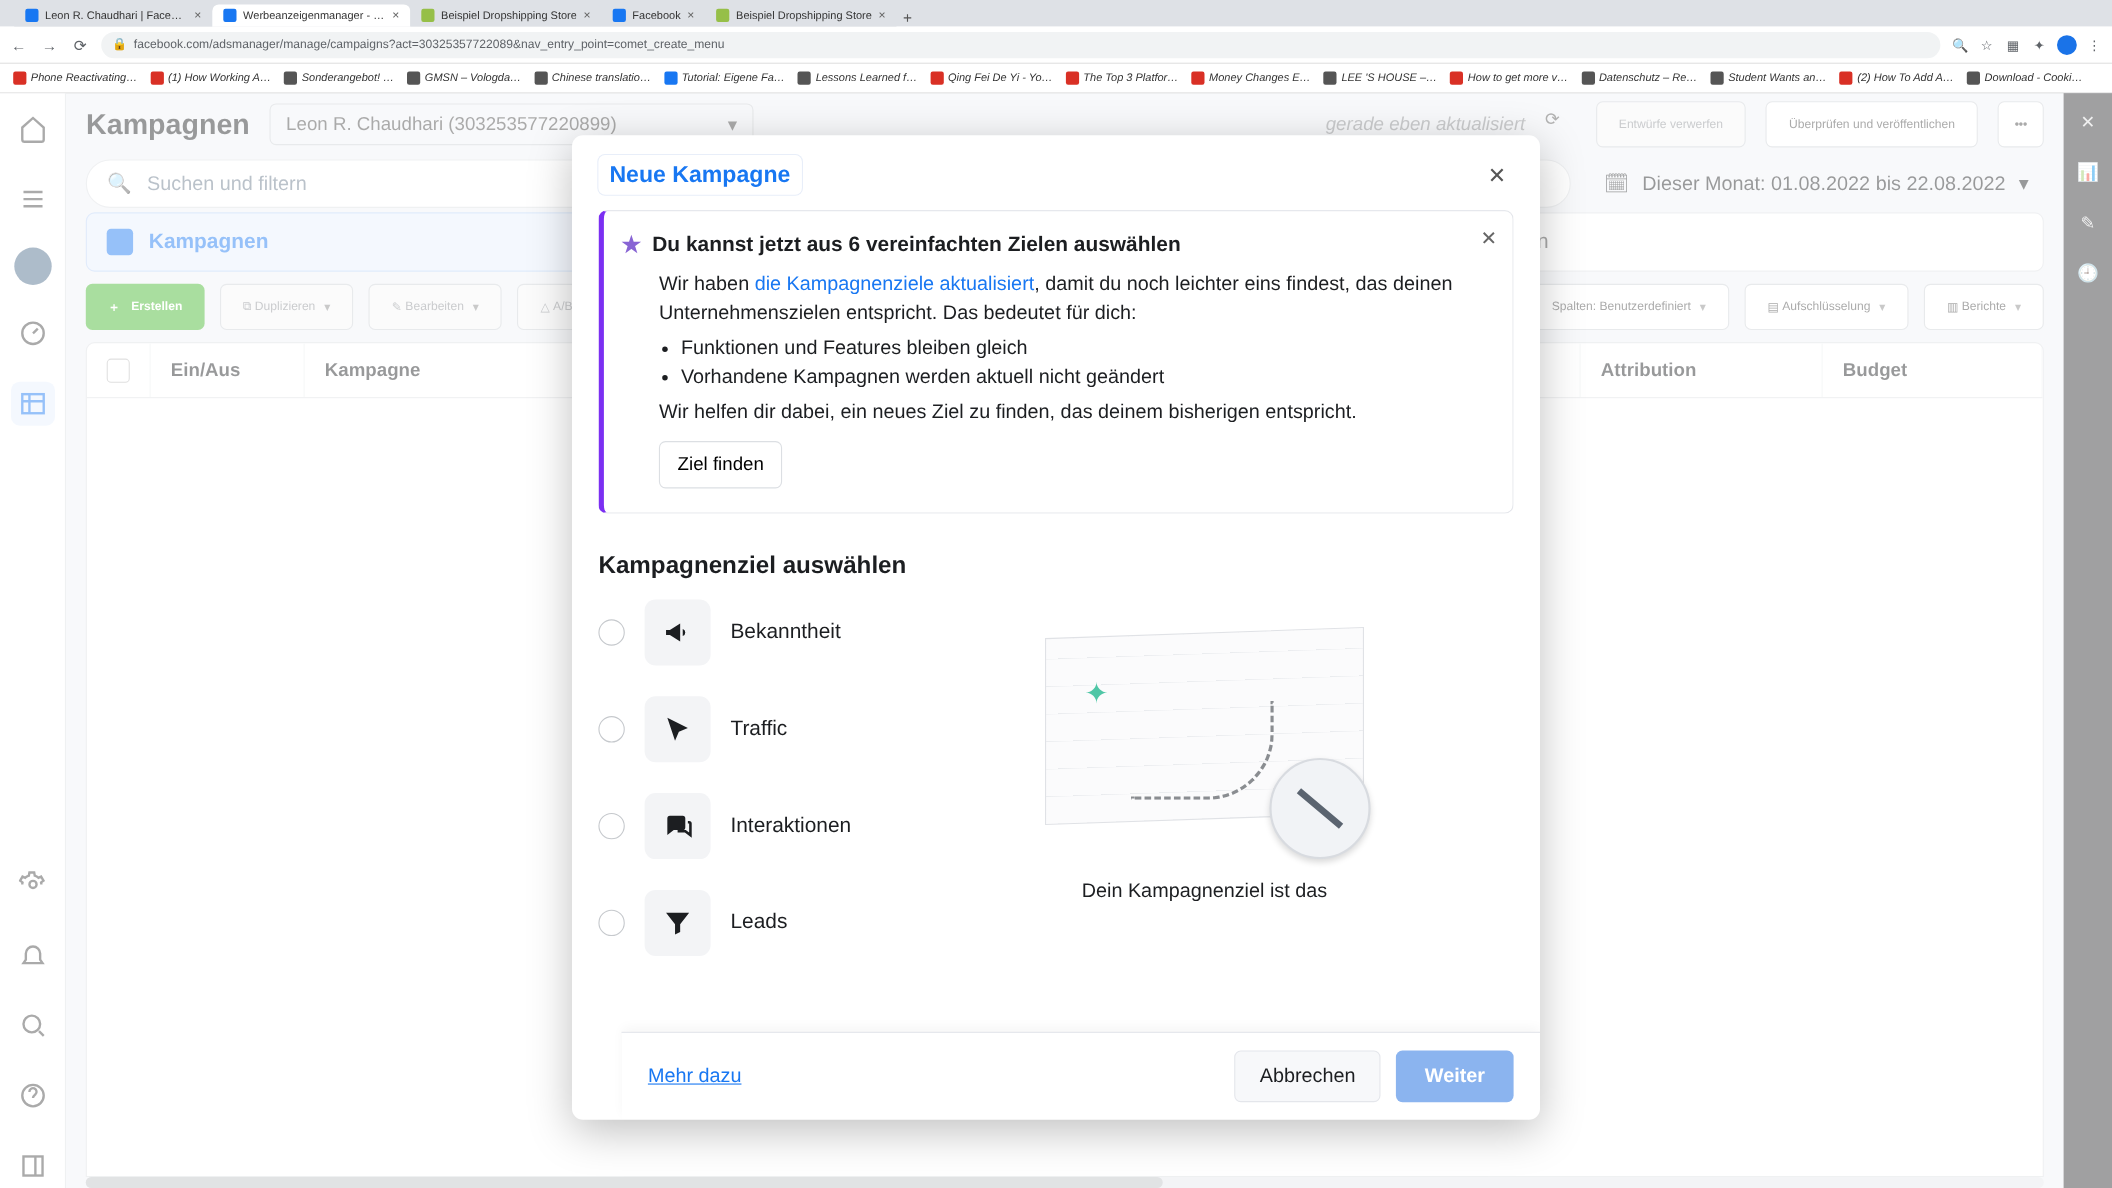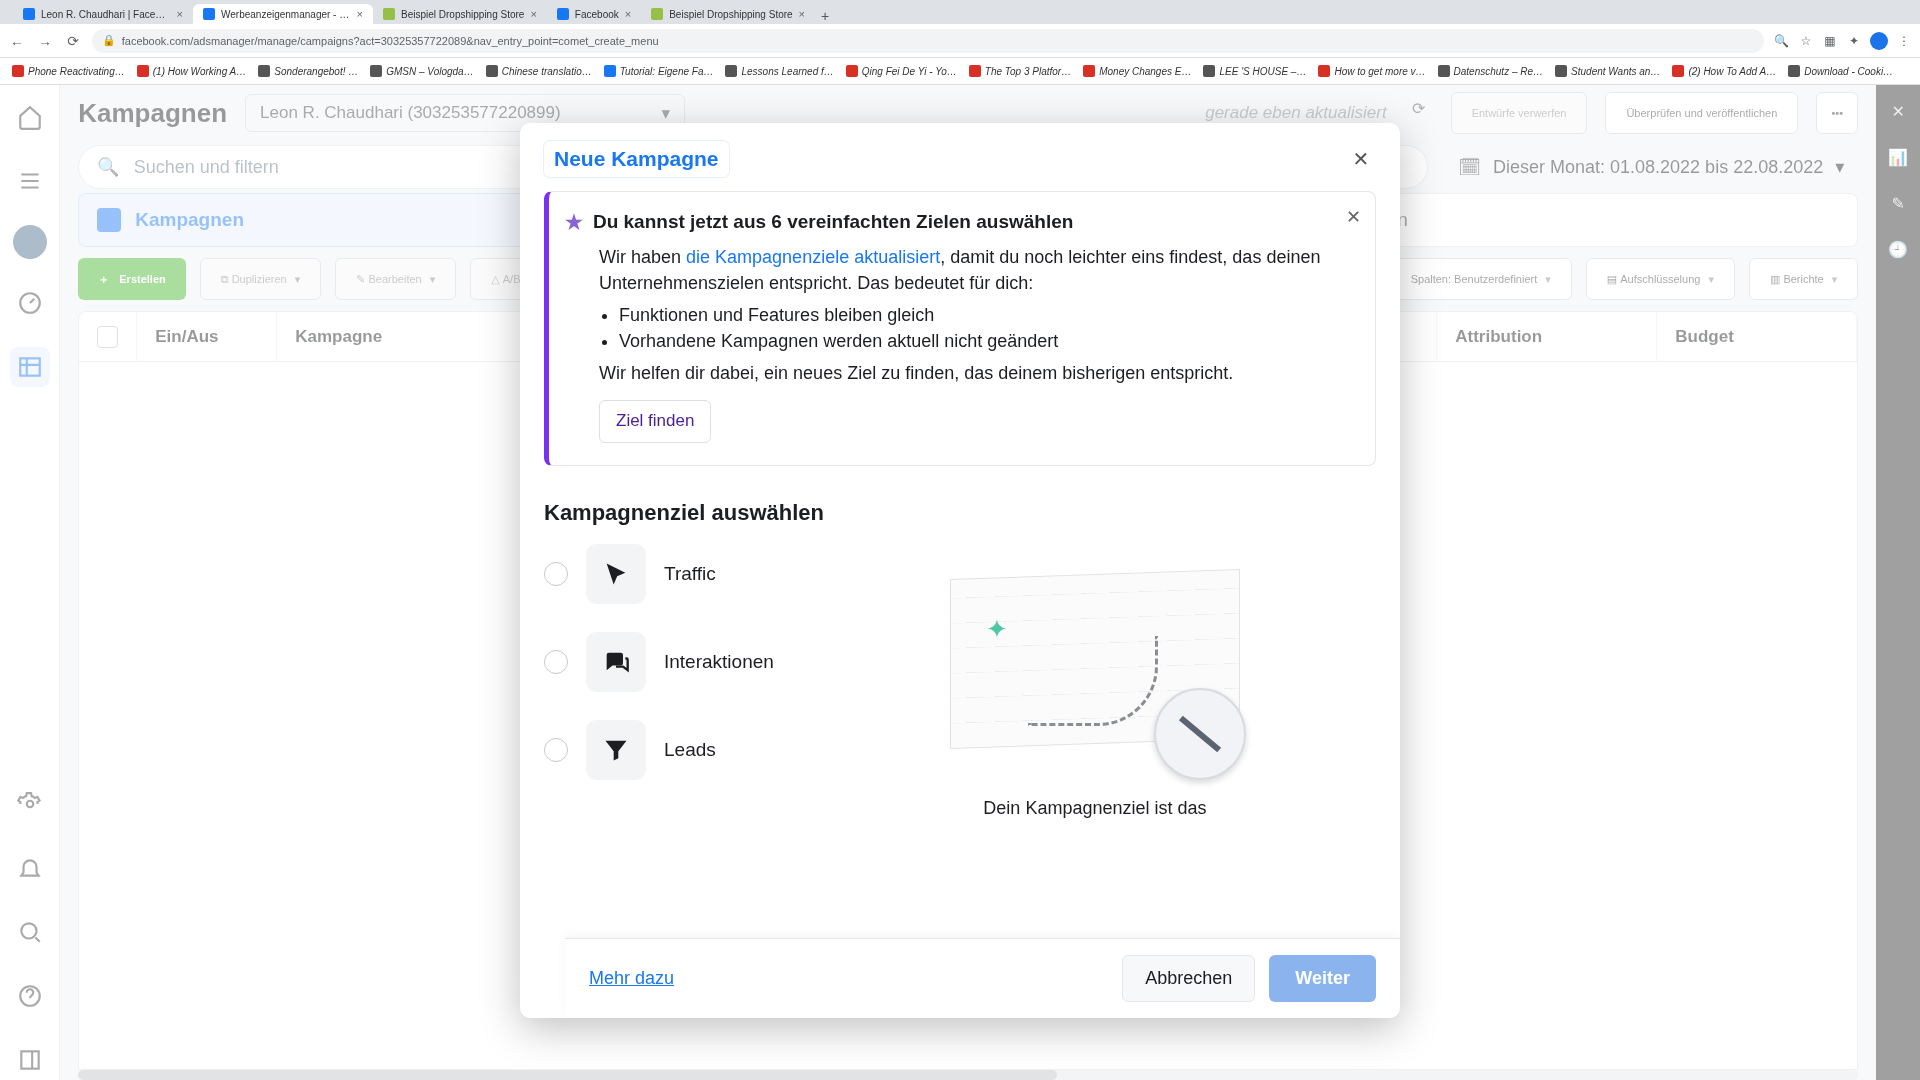--- a/index.html
+++ b/index.html
@@ -32,21 +32,21 @@
 
 
 .rail { width: 85px; background: #fff; border-right: 1px solid #dcdfe3; display: flex; flex-direction: column; align-items: center; padding-top: 12px; gap: 24px; }
 .rail .item { width: 40px; height: 40px; display: flex; align-items: center; justify-content: center; border-radius: 8px; color: #444; }
 .rail .item.active { background: #e7f0fd; color: #1877f2; }
 .rail .item svg { width: 26px; height: 26px; }
 .rail .avatar { width: 34px; height: 34px; border-radius: 50%; background: #4a6a8a; }
 .rail .spacer { flex: 1; }
 
 
-.main { flex: 1; display: flex; flex-direction: column; text-align: center; }
+.main { flex: 1; display: flex; flex-direction: column; }
 .topbar { height: 56px; display: flex; align-items: center; padding: 0 18px; gap: 18px; }
 .topbar h1 { font-size: 26px; font-weight: 700; color: #1c1e21; }
 .acct { border: 1px solid #ccd0d5; border-radius: 6px; height: 38px; display: flex; align-items: center; padding: 0 14px; gap: 8px; color: #444; font-size: 17px; width: 440px; }
 .topbar .status { margin-left: auto; font-style: italic; color: #8a8d91; font-size: 17px; }
 .topbar .refresh { width: 28px; height: 28px; color: #555; }
 .btn { border: 1px solid #ccd0d5; background: #fff; border-radius: 6px; height: 42px; padding: 0 20px; font-size: 11px; color: #444; display: flex; align-items: center; }
 .btn.muted { background: #f5f6f7; color: #8a8d91; }
 .icon-btn { width: 42px; justify-content: center; padding: 0; font-weight: bold; }
 
 .searchrow { height: 52px; display: flex; align-items: center; padding: 0 18px; gap: 16px; }
@@ -84,21 +84,21 @@
 .modal-head .close { margin-left: auto; width: 30px; height: 30px; display: flex; align-items: center; justify-content: center; color: #555; font-size: 20px; }
 .modal-body { padding: 6px 24px 0; overflow-y: auto; flex: 1; }
 
 .notice { border: 1px solid #e4e6eb; border-left: 5px solid #7b2ff2; border-radius: 8px; padding: 18px 22px 22px 16px; position: relative; background: #fff; }
 .notice .ntitle { display: flex; align-items: center; gap: 10px; font-size: 19px; font-weight: 700; color: #1c1e21; }
 .notice .star { color: #8864d4; font-size: 20px; }
 .notice .nclose { position: absolute; right: 14px; top: 14px; color: #666; font-size: 18px; }
 .notice .nbody { font-size: 18px; color: #1c1e21; line-height: 1.45; margin-top: 10px; padding-left: 34px; }
 .notice .nbody a { color: #1877f2; text-decoration: none; }
 .notice ul { margin: 6px 0 6px 20px; }
-.notice .nbtn { display: inline-block; margin-top: 14px; border: 1px solid #dcdfe3; border-radius: 6px; padding: 8px 16px; font-size: 17px; color: #4c1d95; background: #fff; }
+.notice .nbtn { display: inline-block; margin-top: 14px; border: 1px solid #dcdfe3; border-radius: 6px; padding: 8px 16px; font-size: 17px; color: #000000; background: #fff; }
 
 .section-h { font-size: 22px; font-weight: 700; color: #1c1e21; margin: 34px 0 18px; }
 .objectives { display: flex; gap: 40px; }
 .obj-list { display: flex; flex-direction: column; gap: 28px; }
 .obj { display: flex; align-items: center; gap: 18px; }
 .obj .radio { width: 24px; height: 24px; border: 1.5px solid #c6c9cd; border-radius: 50%; }
 .obj .oicon { width: 60px; height: 60px; background: #f3f4f6; border-radius: 10px; display: flex; align-items: center; justify-content: center; color: #1c1e21; }
 .obj .olabel { font-size: 19px; color: #1c1e21; }
 .obj-side { flex: 1; display: flex; flex-direction: column; align-items: center; padding-top: 20px; }
 .obj-illus { width: 290px; height: 210px; position: relative; }
@@ -428,20 +428,29 @@
             </ul>
             <p>Wir helfen dir dabei, ein neues Ziel zu finden, das deinem bisherigen entspricht.</p>
             <span class="nbtn">Ziel finden</span>
           </div>
         </div>
 
         <h2 class="section-h">Kampagnenziel auswählen</h2>
 
         <div class="objectives">
           <div class="obj-list">
+            <div class="obj">
+              <span class="radio"></span>
+              <span class="oicon">
+                  <svg width="28" height="28" viewBox="0 0 24 24" fill="currentColor">
+                    <path d="M3 10v4h3l8 5V5l-8 5H3zm15 2a3 3 0 00-2-2.8v5.6A3 3 0 0018 12z"></path>
+                  </svg>
+                </span>
+              <span class="olabel">Bekanntheit</span>
+            </div>
             <div class="obj">
               <span class="radio"></span>
               <span class="oicon">
                   <svg width="28" height="28" viewBox="0 0 24 24" fill="currentColor">
                     <path d="M4 3l6 18 3-7 7-3z"></path>
                   </svg>
                 </span>
               <span class="olabel">Traffic</span>
             </div>
             <div class="obj">

